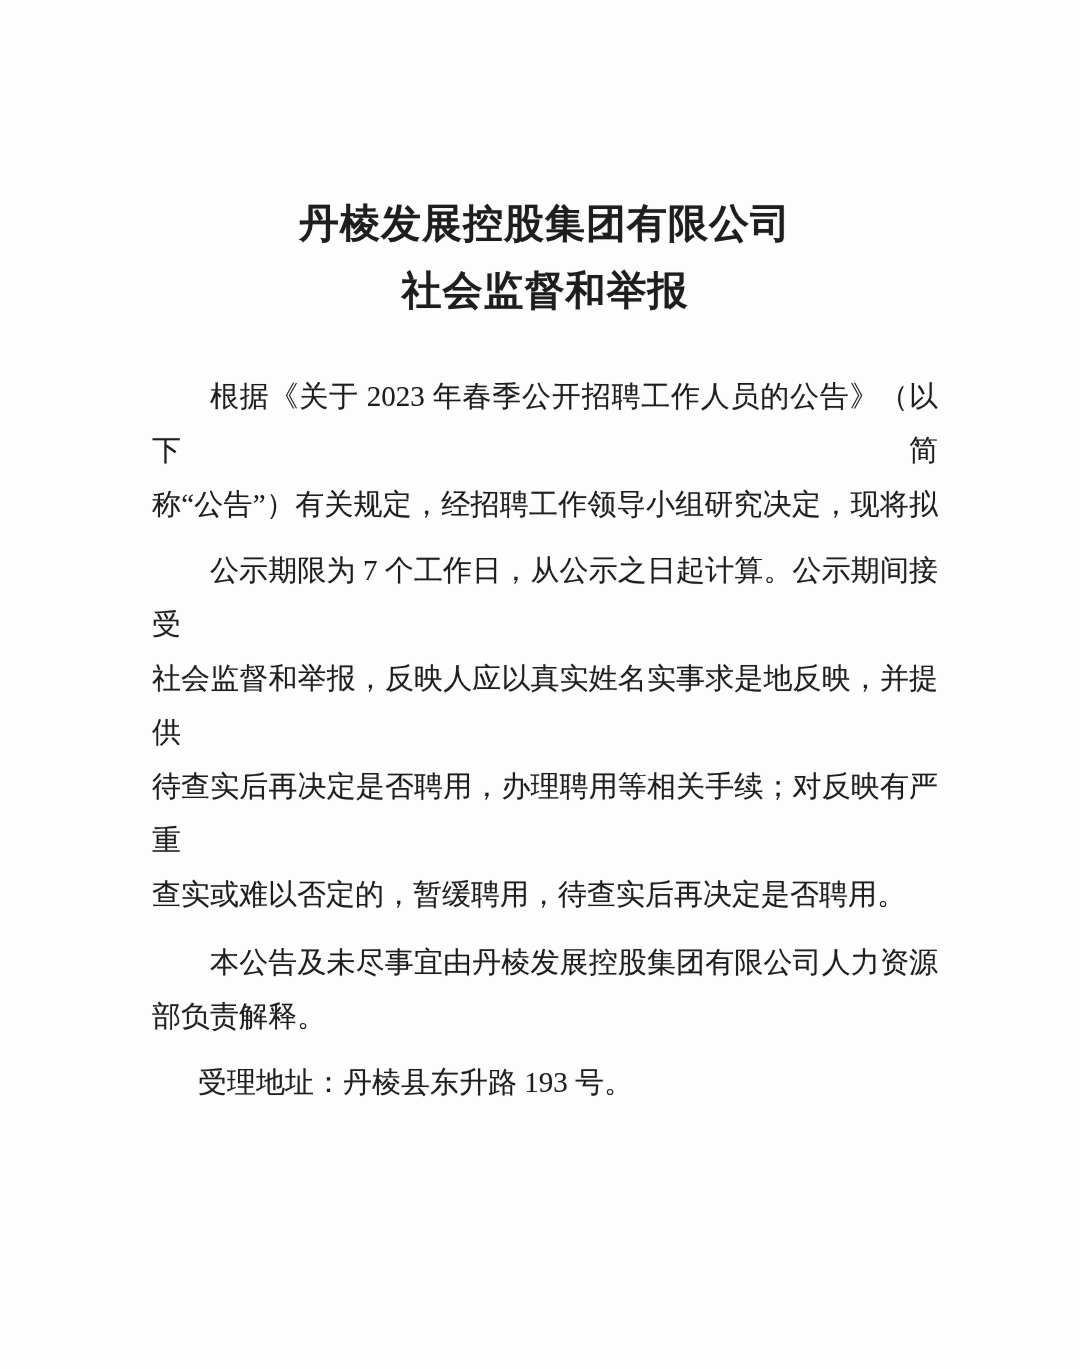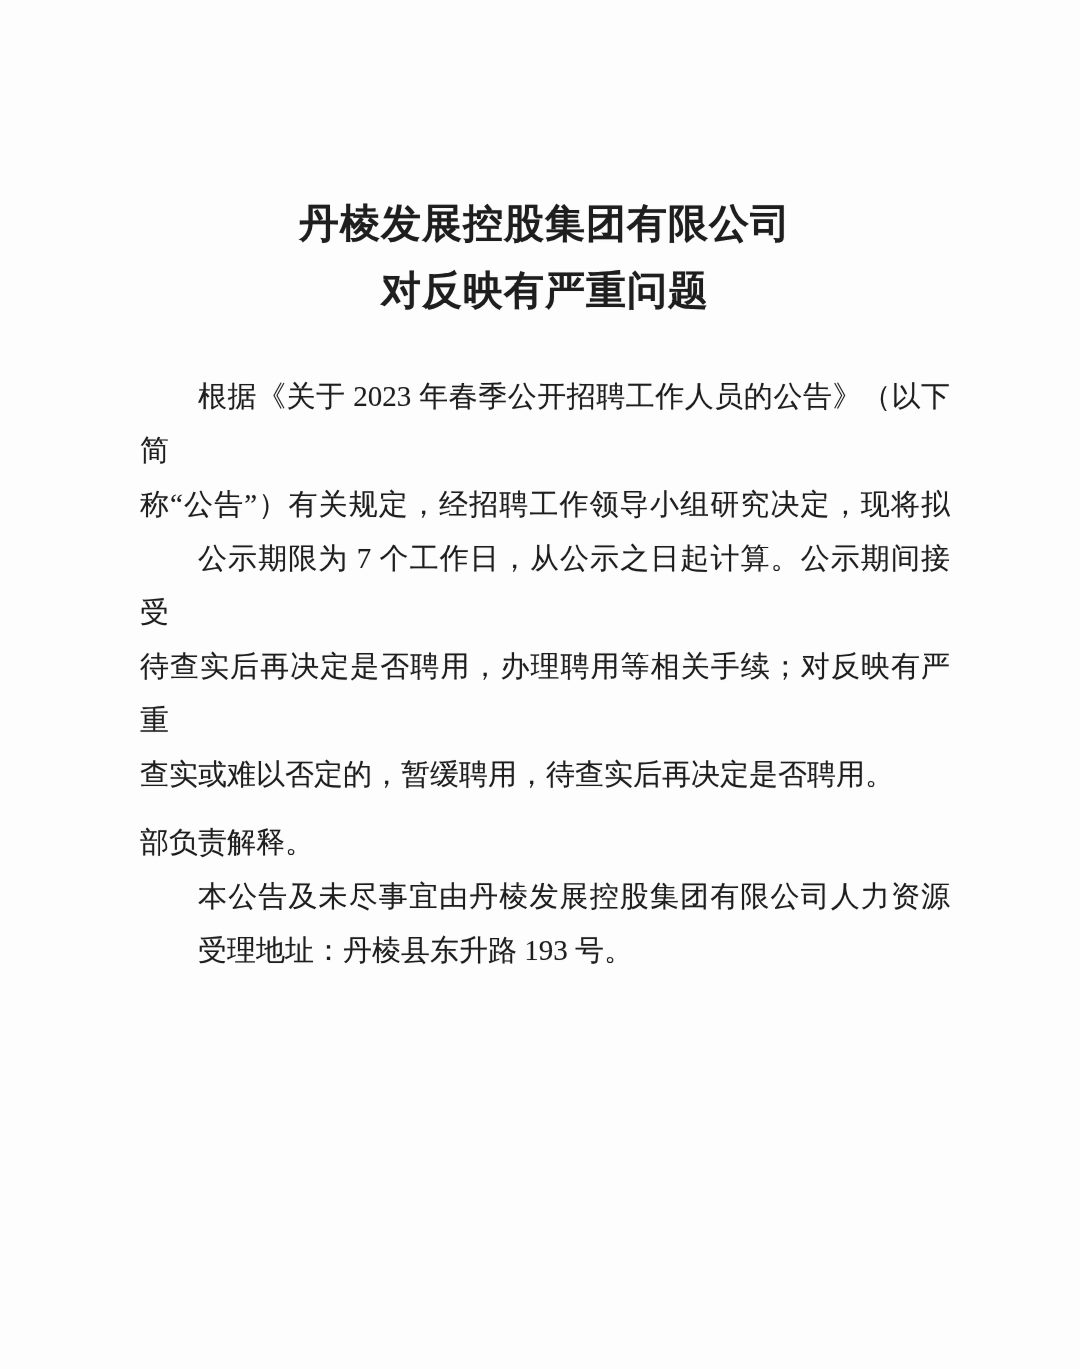--- a/index.html
+++ b/index.html
@@ -39,52 +39,53 @@
     text-align: justify;
     text-align-last: justify;
     white-space: normal;
   }
   .line.last {
     text-align-last: left;
   }
   .indent {
     text-indent: 2em;
   }
-  .para { margin: 0; }
+  .para { margin: 12px; }
   .para-closing { margin-top: 14px; }
   .contact { margin-top: 0; }
   .contact .line { text-align: left; text-align-last: left; }
 </style>
 </head>
 <body>
 
 <div class="page">
   <div class="content">
 
     <div class="title-block">
       <div class="title-line">丹棱发展控股集团有限公司</div>
-      <div class="title-line">对反映有严重问题</div>
+      <div class="title-line">社会监督和举报</div>
     </div>
 
     <div class="body-block">
 
       <div class="para">
         <div class="line indent">根据《关于 2023 年春季公开招聘工作人员的公告》（以下简</div>
         <div class="line">称“公告”）有关规定，经招聘工作领导小组研究决定，现将拟</div>
       </div>
 
       <div class="para">
         <div class="line indent">公示期限为 7 个工作日，从公示之日起计算。公示期间接受</div>
+        <div class="line">社会监督和举报，反映人应以真实姓名实事求是地反映，并提供</div>
         <div class="line">待查实后再决定是否聘用，办理聘用等相关手续；对反映有严重</div>
         <div class="line last">查实或难以否定的，暂缓聘用，待查实后再决定是否聘用。</div>
       </div>
 
       <div class="para para-closing">
+        <div class="line indent">本公告及未尽事宜由丹棱发展控股集团有限公司人力资源</div>
         <div class="line last">部负责解释。</div>
-        <div class="line indent">本公告及未尽事宜由丹棱发展控股集团有限公司人力资源</div>
       </div>
 
       <div class="contact">
         <div class="line last indent">受理地址：丹棱县东升路 193 号。</div>
 
       </div>
 
     </div>
   </div>
 </div>

